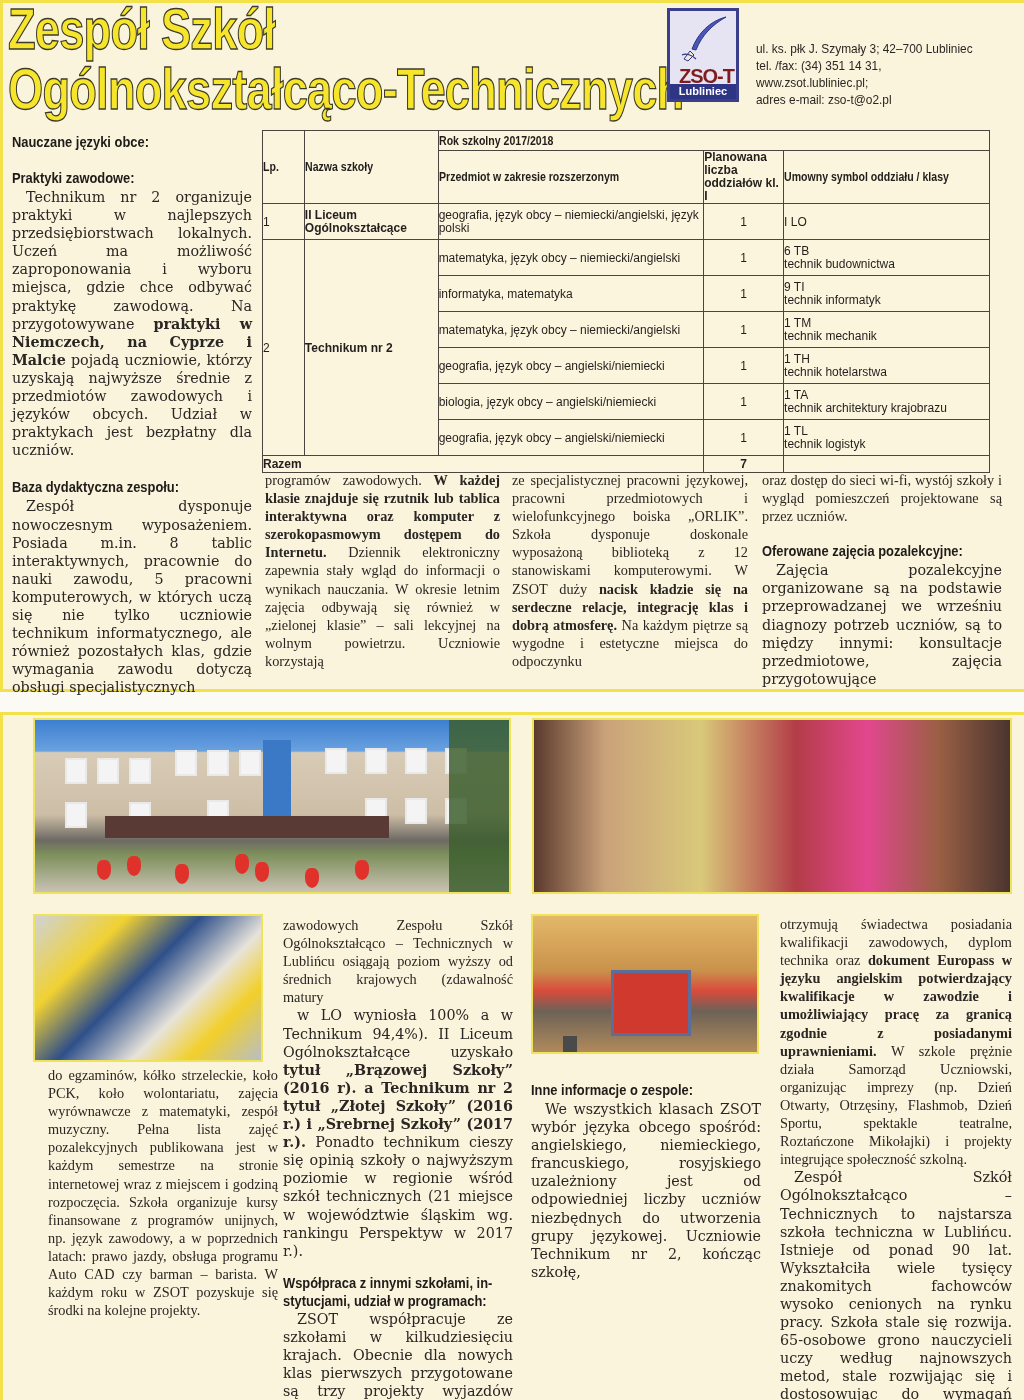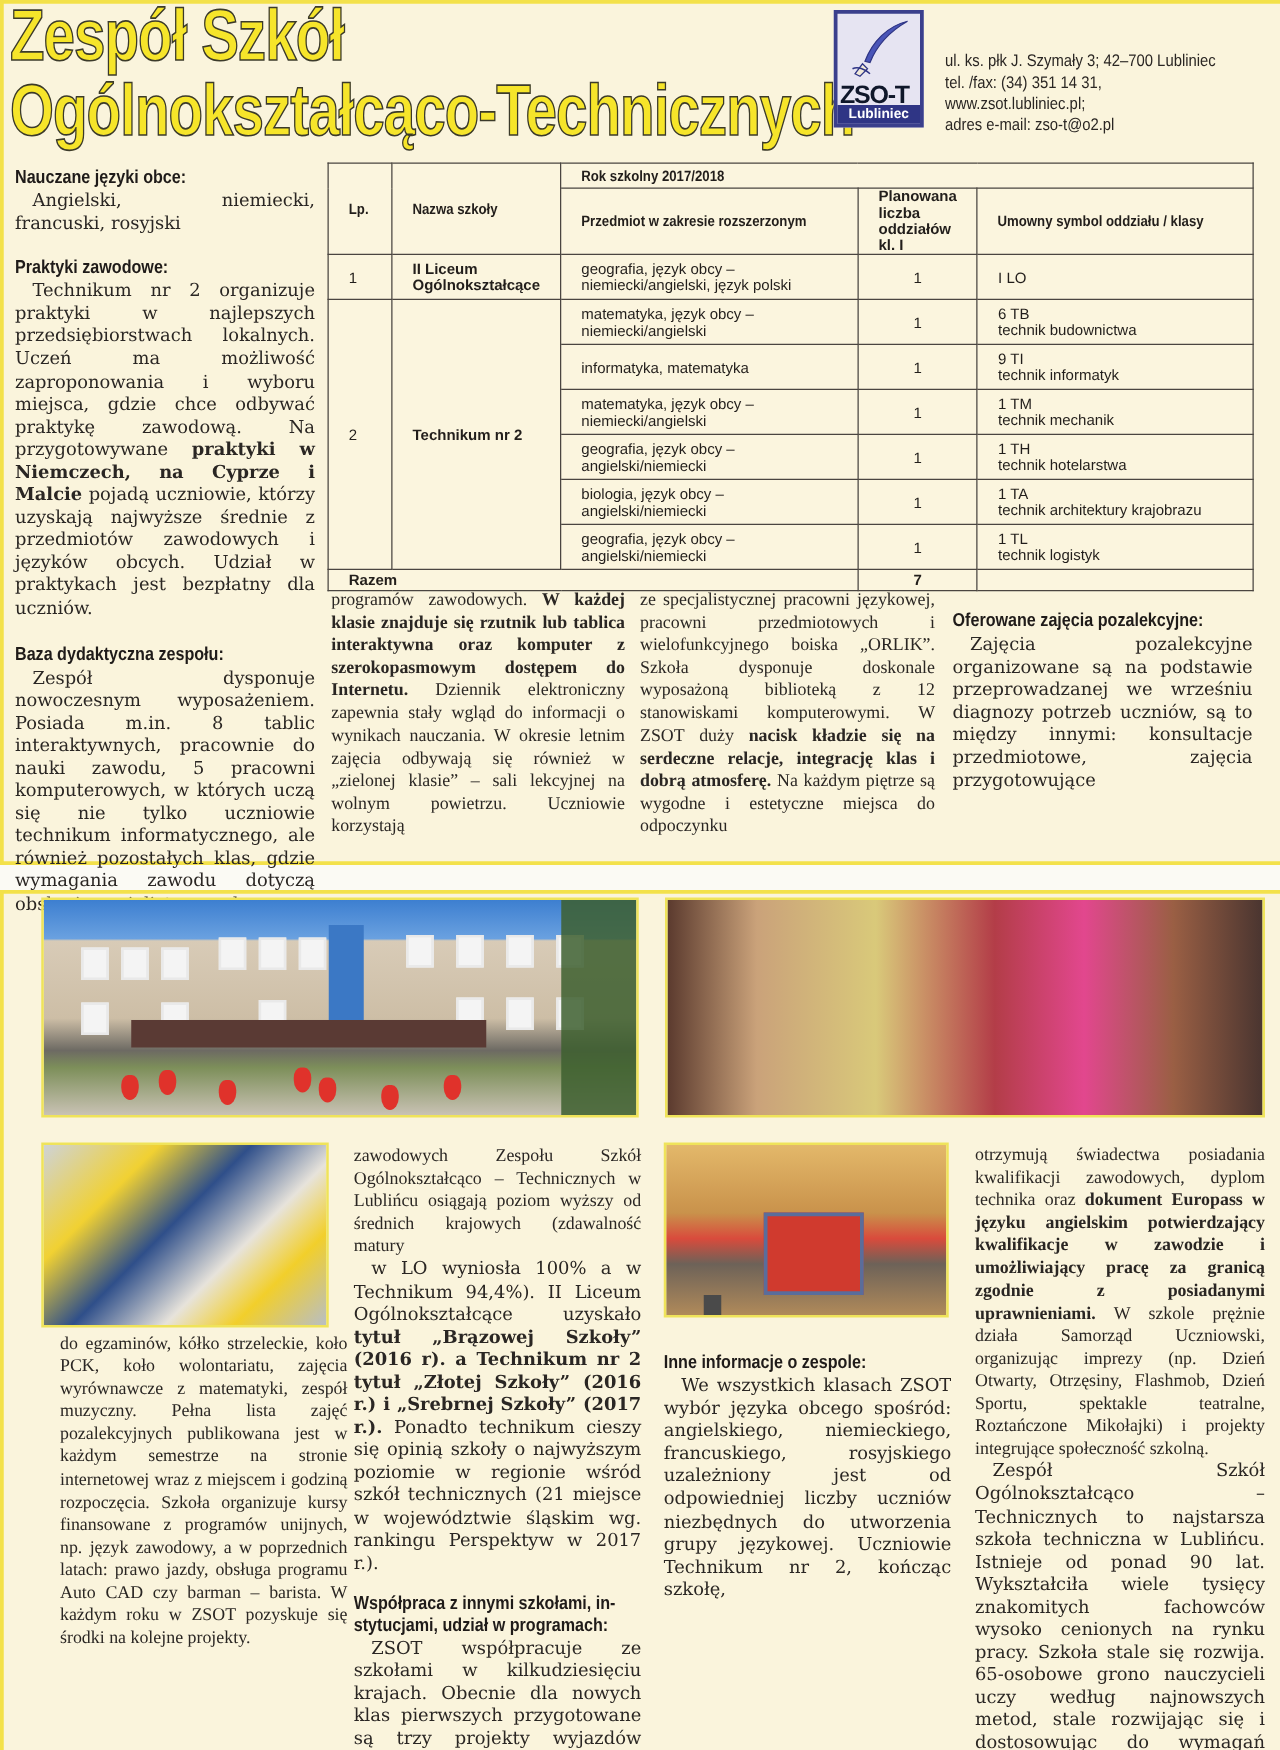--- a/index.html
+++ b/index.html
@@ -24,23 +24,23 @@
   }
   .title .l1 { display: block; font-size: 58px; height: 60px; }
   .title .l2 { display: block; font-size: 58px; height: 58px; }
   
   .logo {
     position: absolute; left: 667px; top: 8px; width: 72px; height: 94px;
     border: 3px solid #3a3f8c; background: #e6e4f2;
   }
   .logo .quill { position: absolute; left: 10px; top: 4px; width: 50px; height: 48px; }
   .logo .brand {
-    position: absolute; left: 2px; top: 54px; width: 62px; text-align: left;
+    position: absolute; left: 2px; top: 54px; width: 62px; text-align: right;
     font-family: "Liberation Sans", sans-serif; font-weight: bold; font-size: 20px;
-    color: #0f172a; letter-spacing: -1px;
+    color: #7f1d1d; letter-spacing: -1px;
   }
   .logo .city {
     position: absolute; left: 0; bottom: 0; width: 66px; height: 15px; background: #2f3585;
     color: #fff; font-family: "Liberation Sans", sans-serif; font-weight: bold; font-size: 11px;
     text-align: center; line-height: 15px;
   }
   .contact {
     position: absolute; left: 756px; top: 40px; font-family: "Liberation Sans", sans-serif;
     font-size: 13.5px; line-height: 17px; color: #2a2623; transform: scaleX(0.88); transform-origin: left top;
   }
@@ -55,21 +55,21 @@
     transform: scaleX(0.86); transform-origin: left center; white-space: nowrap;
     line-height: 20px; color: #1f1b19; margin-top: 10px;
   }
   .h:first-child { margin-top: 0; }
   
   .tbl {
     position: absolute; left: 262px; top: 130px; width: 728px; border-collapse: collapse;
     font-family: "Liberation Sans", sans-serif; font-size: 12px; color: #221e1b;
     background: #fbf5de;
   }
-  .tbl td, .tbl th { border: 1px solid #4a4540; padding: 0 16px; vertical-align: middle; text-align: left; font-weight: normal; }
+  .tbl td, .tbl th { border: 1px solid #4a4540; padding: 0 0; vertical-align: middle; text-align: left; font-weight: normal; }
   .tbl th { font-weight: bold; }
   .tbl .c { text-align: center; }
   .tbl .sym { line-height: 13px; }
   .cond { display: inline-block; transform: scaleX(0.88); transform-origin: left center; white-space: nowrap; }
   
   .photo { position: absolute; overflow: hidden; border: 2px solid #efe35a; }
   .ph-building { left: 33px; top: 718px; width: 478px; height: 176px;
     background: linear-gradient(180deg, #3d7fd0 0%, #6aa1e0 18%, #d8cbb7 19%, #cdbea6 55%, #6d6a63 70%, #7d8f5a 78%, #c9c2b4 100%); }
   .ph-students { left: 532px; top: 718px; width: 480px; height: 176px;
     background: linear-gradient(90deg, #5b3a2e 0%, #caa27a 15%, #d9c97a 35%, #b33d48 55%, #e2478e 70%, #9a5f44 85%, #4a3530 100%); }
@@ -104,21 +104,20 @@
 
 <div class="contact">
   <div>ul. ks. płk J. Szymały 3; 42–700 Lubliniec</div>
   <div>tel. /fax: (34) 351 14 31,</div>
   <div>www.zsot.lubliniec.pl;</div>
   <div>adres e-mail: zso-t@o2.pl</div>
 </div>
 
 <div class="col" style="left:12px; top:132px; width:240px;">
   <div class="h">Nauczane języki obce:</div>
-  <p>Angielski, niemiecki, francuski, rosyjski</p>
   <div class="h" style="margin-top:16px;">Praktyki zawodowe:</div>
   <p><span>Technikum nr 2 organizuje praktyki w najlepszych przedsiębiorstwach lokalnych. Uczeń ma możliwość zaproponowania i wyboru miejsca, gdzie chce odbywać praktykę zawodową. Na przygotowywane </span><b>praktyki w Niemczech, na Cyprze i Malcie</b><span> pojadą uczniowie, którzy uzyskają najwyższe średnie z przedmiotów zawodowych i języków obcych. Udział w praktykach jest bezpłatny dla uczniów.</span></p>
   <div class="h" style="margin-top:18px;">Baza dydaktyczna zespołu:</div>
   <p>Zespół dysponuje nowoczesnym wyposażeniem. Posiada m.in. 8 tablic interaktywnych, pracownie do nauki zawodu, 5 pracowni komputerowych, w których uczą się nie tylko uczniowie technikum informatycznego, ale również pozostałych klas, gdzie wymagania zawodu dotyczą obsługi specjalistycznych</p>
 </div>
 
 <table class="tbl">
   <colgroup>
     <col style="width:42px">
       <col style="width:134px">
@@ -202,20 +201,21 @@
 </tbody>
   </table>
 
 <div class="col" style="left:265px; top:471px; width:235px;">
   <p class="noind"><span>programów zawodowych. </span><b>W każdej klasie znajduje się rzutnik lub tablica interaktywna oraz komputer z szerokopasmowym dostępem do Internetu.</b><span> Dziennik elektroniczny zapewnia stały wgląd do informacji o wynikach nauczania. W okresie letnim zajęcia odbywają się również w „zielonej klasie” – sali lekcyjnej na wolnym powietrzu. Uczniowie korzystają</span></p>
 </div>
 <div class="col" style="left:512px; top:471px; width:236px;">
   <p class="noind"><span>ze specjalistycznej pracowni językowej, pracowni przedmiotowych i wielofunkcyjnego boiska „ORLIK”. Szkoła dysponuje doskonale wyposażoną biblioteką z 12 stanowiskami komputerowymi. W ZSOT duży </span><b>nacisk kładzie się na serdeczne relacje, integrację klas i dobrą atmosferę.</b><span> Na każdym piętrze są wygodne i estetyczne miejsca do odpoczynku</span></p>
 </div>
 <div class="col" style="left:762px; top:471px; width:240px;">
+  <p class="noind">oraz dostęp do sieci wi-fi, wystój szkoły i wygląd pomieszczeń projektowane są przez uczniów.</p>
   <div class="h" style="margin-top:16px;">Oferowane zajęcia pozalekcyjne:</div>
   <p>Zajęcia pozalekcyjne organizowane są na podstawie przeprowadzanej we wrześniu diagnozy potrzeb uczniów, są to między innymi: konsultacje przedmiotowe, zajęcia przygotowujące</p>
 </div>
 
 <div class="photo ph-building">
   <div class="win" style="left:30px;top:38px"></div>
     <div class="win" style="left:62px;top:38px"></div>
     <div class="win" style="left:94px;top:38px"></div>
   <div class="win" style="left:140px;top:30px"></div>
     <div class="win" style="left:172px;top:30px"></div>

